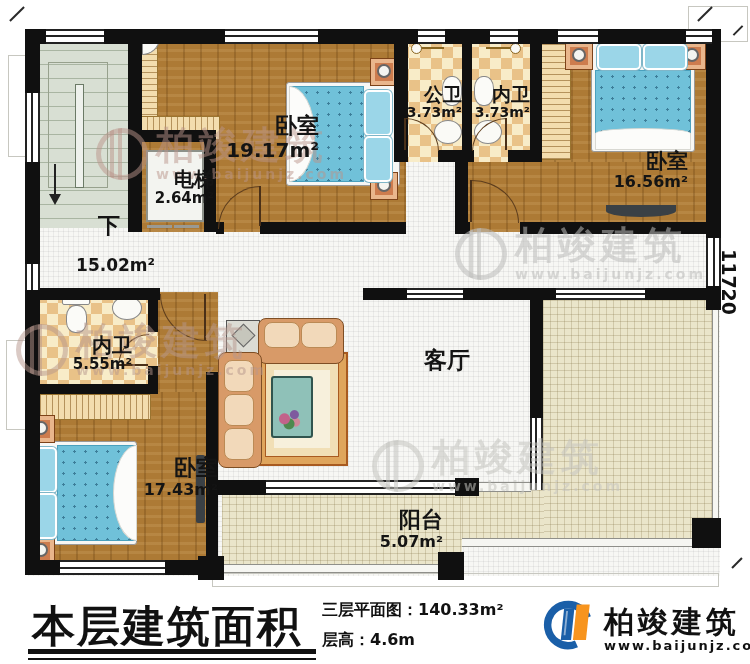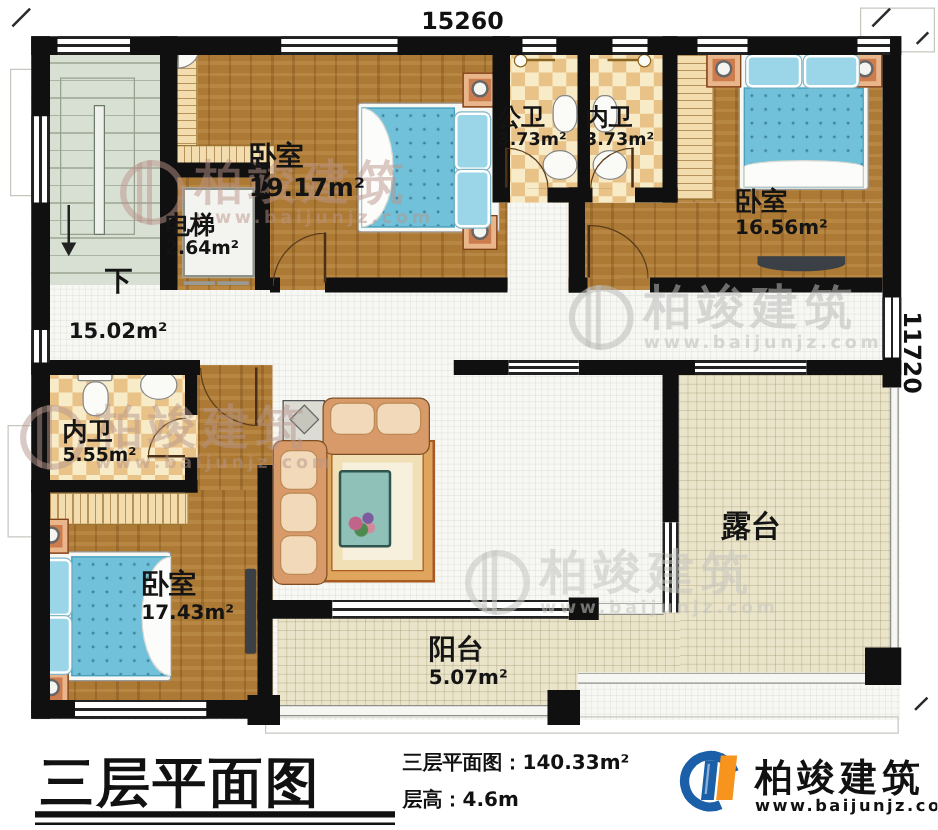--- a/index.html
+++ b/index.html
@@ -44,21 +44,21 @@
   .flw{z-index:7;background:radial-gradient(circle at 35% 60%,#c2638a 5px,transparent 6px),radial-gradient(circle at 68% 45%,#7e5a9e 4px,transparent 5px),radial-gradient(circle at 50% 78%,#4e8a4e 5px,transparent 6px),radial-gradient(circle at 72% 72%,#d08a9a 4px,transparent 5px);}
   .ltab{background:#dcdcd4;border:1.5px solid #555;z-index:5;}
   .ltab i{display:block;width:15px;height:15px;margin:6px auto;background:#c6c6bc;border:1px solid #666;transform:rotate(45deg);}
   .cab{background:#f3f4f0;border:2px solid #8d918a;z-index:4;}
   .eldoor{background:#9a9a94;z-index:6;}
   .rail{background:#eef1ec;border:1px solid #6b7a66;z-index:5;}
   .tri{width:0;height:0;border-left:6px solid transparent;border-right:6px solid transparent;border-top:11px solid #222;z-index:6;}
   .arrowline{background:#222;z-index:6;}
   .stout{border:1px solid #97a18d;z-index:4;}
   
-  .lbl{z-index:25;font-weight:bold;text-align:left;line-height:1.1;color:#141414;}
+  .lbl{z-index:25;font-weight:bold;text-align:right;line-height:1.1;color:#141414;}
   .dim{z-index:26;font-weight:bold;font-size:19px;color:#111;text-align:center;}
   
   .wm{z-index:20;display:flex;align-items:center;gap:8px;pointer-events:none;}
   .wm-ic{width:42px;height:42px;border:5px solid currentColor;border-radius:50%;background:linear-gradient(90deg,transparent 0 9px,currentColor 9px 13px,transparent 13px 17px,currentColor 17px 21px,transparent 21px);}
   .wm-name{font-size:38px;font-weight:bold;letter-spacing:5px;line-height:1;}
   .wm-url{font-size:14px;font-weight:bold;letter-spacing:3px;margin-top:2px;}
   
   .ft-title{z-index:30;font-size:43px;font-weight:bold;letter-spacing:2px;}
   .ft-scale{z-index:30;font-size:28px;font-weight:bold;}
   .ft-info{z-index:30;font-size:16px;font-weight:bold;}
@@ -224,21 +224,20 @@
   <i class="abs leaf" style="left:470px;top:180px;width:2px;height:42px"></i>
   <i class="abs arc-tr" style="left:405px;top:118px;width:33px;height:32px"></i>
   <i class="abs leaf" style="left:404px;top:118px;width:2px;height:32px"></i>
   <i class="abs arc-tl" style="left:472px;top:118px;width:34px;height:32px"></i>
   <i class="abs leaf" style="left:505px;top:118px;width:2px;height:32px"></i>
   <i class="abs arc-tl" style="left:118px;top:334px;width:30px;height:32px"></i>
   <i class="abs leaf" style="left:118px;top:364px;width:30px;height:2px"></i>
   <i class="abs arc-bl" style="left:160px;top:294px;width:46px;height:46px"></i>
   <i class="abs leaf" style="left:204px;top:294px;width:2px;height:46px"></i>
 
-  <span class="abs dim" style="left:315px;top:6px;width:110px;height:20px">15260</span>
   <span class="abs dim" style="left:740px;top:246px;width:72px;height:20px;transform:rotate(90deg);transform-origin:left top">11720</span>
   <i class="abs tick" style="left:16px;top:4px;transform:rotate(45deg)"></i>
   <i class="abs tick" style="left:704px;top:4px;transform:rotate(45deg)"></i>
   <i class="abs tick" style="left:737px;top:24px;height:13px;transform:rotate(45deg)"></i>
   <i class="abs tick" style="left:736px;top:556px;height:14px;transform:rotate(45deg)"></i>
 
   <div class="abs wm" style="left:96px;top:126px;color:rgba(186,148,138,.5)">
     <i class="wm-ic"></i>
     <div>
         <div class="wm-name">柏竣建筑</div>
@@ -276,25 +275,25 @@
   <span class="abs lbl" style="left:468px;top:84px;width:62px;font-size:19px">内卫</span>
   <span class="abs lbl" style="left:468px;top:105px;width:62px;font-size:14px">3.73m²</span>
   <span class="abs lbl" style="left:588px;top:150px;width:100px;font-size:21px">卧室</span>
   <span class="abs lbl" style="left:588px;top:173px;width:100px;font-size:16px">16.56m²</span>
   <span class="abs lbl" style="left:55px;top:256px;width:100px;font-size:17px">15.02m²</span>
   <span class="abs lbl" style="left:84px;top:214px;width:36px;font-size:22px">下</span>
   <span class="abs lbl" style="left:50px;top:334px;width:82px;font-size:20px">内卫</span>
   <span class="abs lbl" style="left:50px;top:356px;width:82px;font-size:15px">5.55m²</span>
   <span class="abs lbl" style="left:113px;top:456px;width:105px;font-size:22px">卧室</span>
   <span class="abs lbl" style="left:113px;top:481px;width:105px;font-size:16px">17.43m²</span>
-  <span class="abs lbl" style="left:577px;top:408px;width:95px;font-size:24px">露台</span>
+  <span class="abs lbl" style="left:370px;top:348px;width:100px;font-size:23px">客厅</span>
   <span class="abs lbl" style="left:343px;top:508px;width:100px;font-size:22px">阳台</span>
   <span class="abs lbl" style="left:343px;top:533px;width:100px;font-size:16px">5.07m²</span>
 
-  <span class="abs ft-title" style="left:32px;top:598px">三层平面图</span>
+  <span class="abs ft-title" style="left:32px;top:598px">本层建筑面积</span>
   <i class="abs ft-line" style="left:28px;top:649px;width:288px;height:5px"></i>
   <i class="abs ft-line" style="left:28px;top:658px;width:288px;height:2px"></i>
   <span class="abs ft-info" style="left:322px;top:600px">三层平面图：140.33m²</span>
   <span class="abs ft-info" style="left:322px;top:630px">层高：4.6m</span>
 
   <span class="abs" style="left:543px;top:596px;z-index:30">
     <svg width="56" height="58" viewBox="0 0 60 62">
       <circle cx="27" cy="31" r="22" fill="none" stroke="#1a5fa8" stroke-width="8" stroke-dasharray="104 35" stroke-dashoffset="-12" transform="rotate(35 27 31)"></circle>
       <g transform="skewX(-6)">
         <rect x="24" y="13" width="11" height="34" fill="#1a5fa8"></rect>

